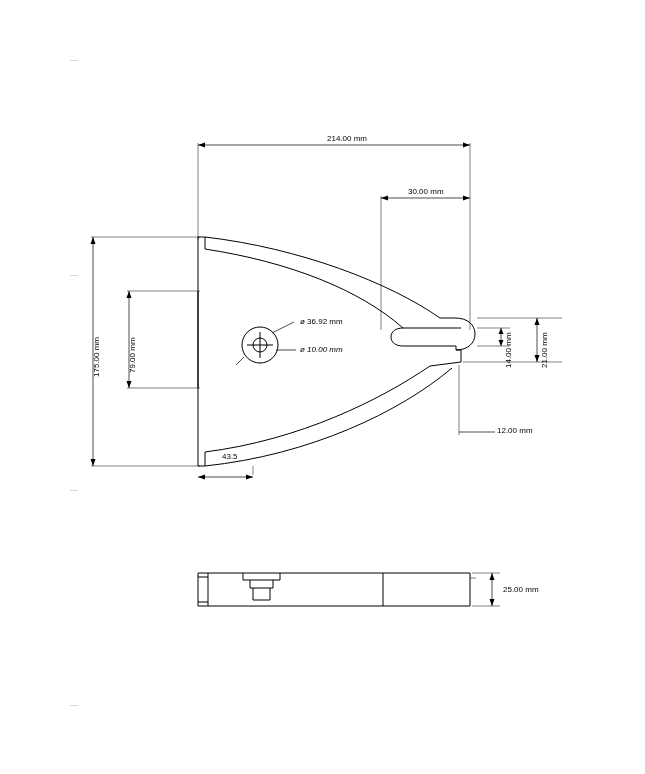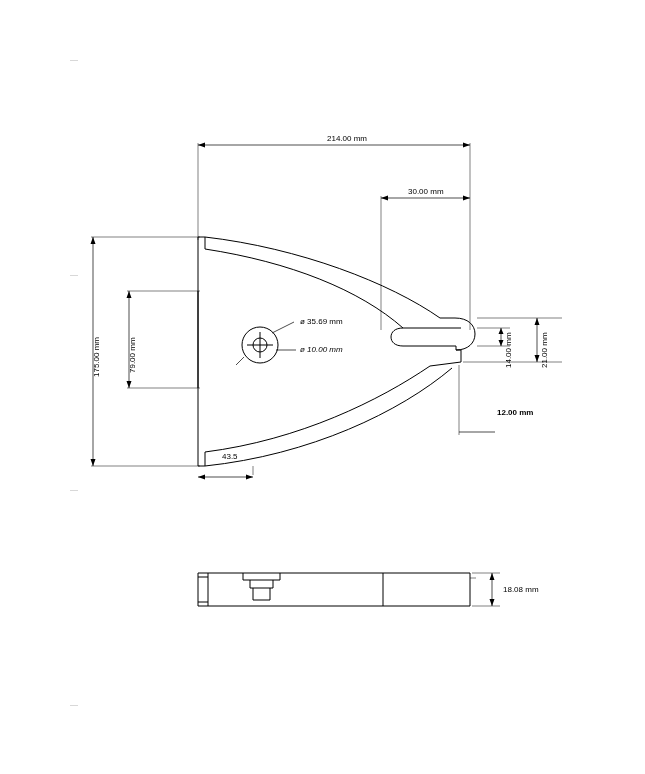--- a/index.html
+++ b/index.html
@@ -171,23 +171,23 @@
   </svg>
 
   <div class="dim-label" style="left:327px; top:134px;">214.00 mm</div>
   <div class="dim-label" style="left:408px; top:187px;">30.00 mm</div>
 
   <div class="dim-label rot90" style="left:92px; top:377px;">175.00 mm</div>
   <div class="dim-label rot90" style="left:128px; top:373px;">79.00 mm</div>
 
   <div class="dim-label" style="left:222px; top:452px;">43.5</div>
 
-  <div class="dim-label" style="left:300px; top:317px;">ø 35.69 mm</div>
+  <div class="dim-label" style="left:300px; top:317px;">ø 36.92 mm</div>
   <div class="dim-label" style="left:300px; top:345px;font-style:italic;">ø 10.00 mm</div>
 
   <div class="dim-label rot90" style="left:504px; top:368px;">14.00 mm</div>
   <div class="dim-label rot90" style="left:540px; top:368px;">21.00 mm</div>
 
-  <div class="dim-label" style="left:497px; top:408px;font-weight:bold;">12.00 mm</div>
+  <div class="dim-label" style="left:497px; top:426px;">12.00 mm</div>
 
-  <div class="dim-label" style="left:503px; top:585px;">18.08 mm</div>
+  <div class="dim-label" style="left:503px; top:585px;">25.00 mm</div>
 
 </div>
 
 </body></html>

